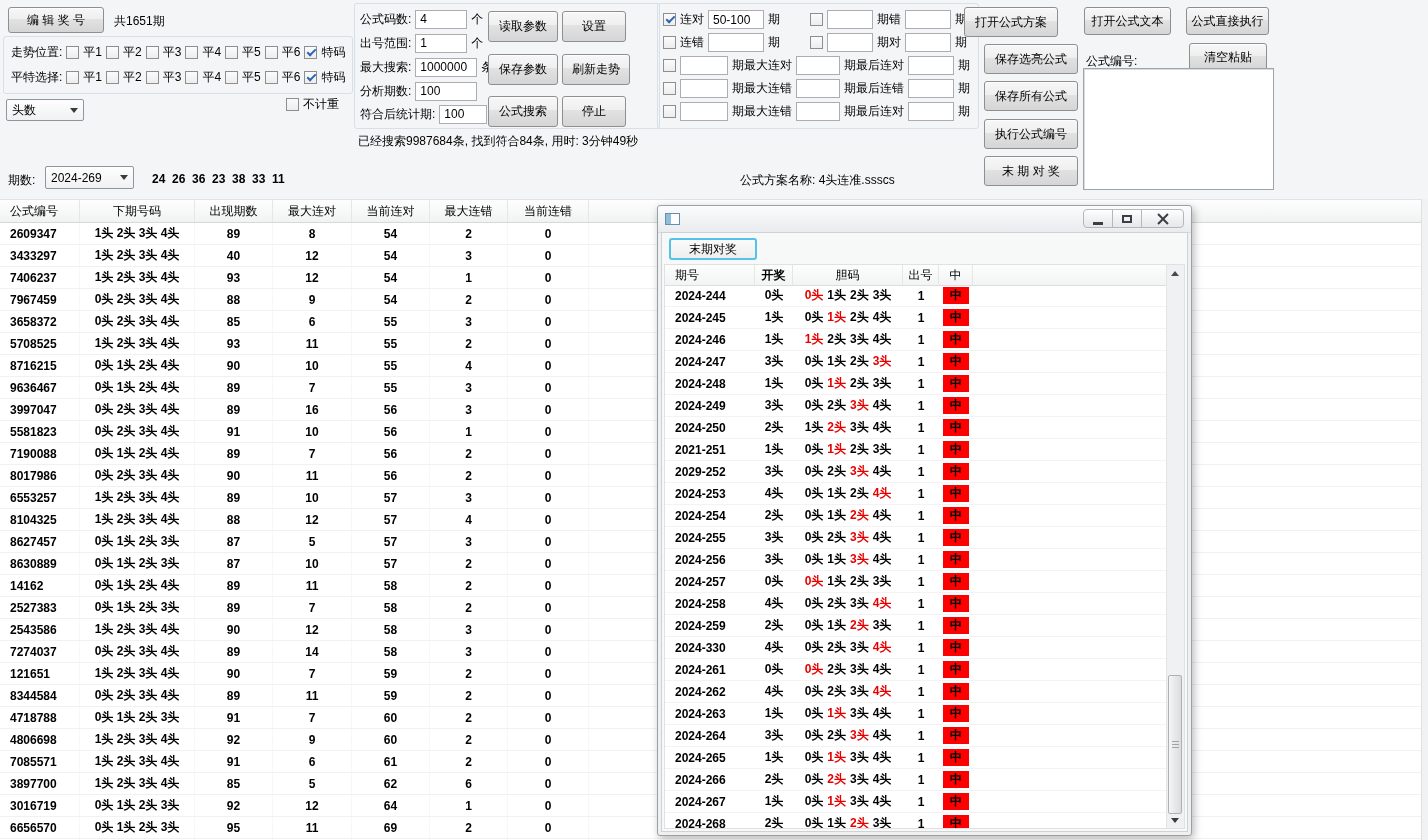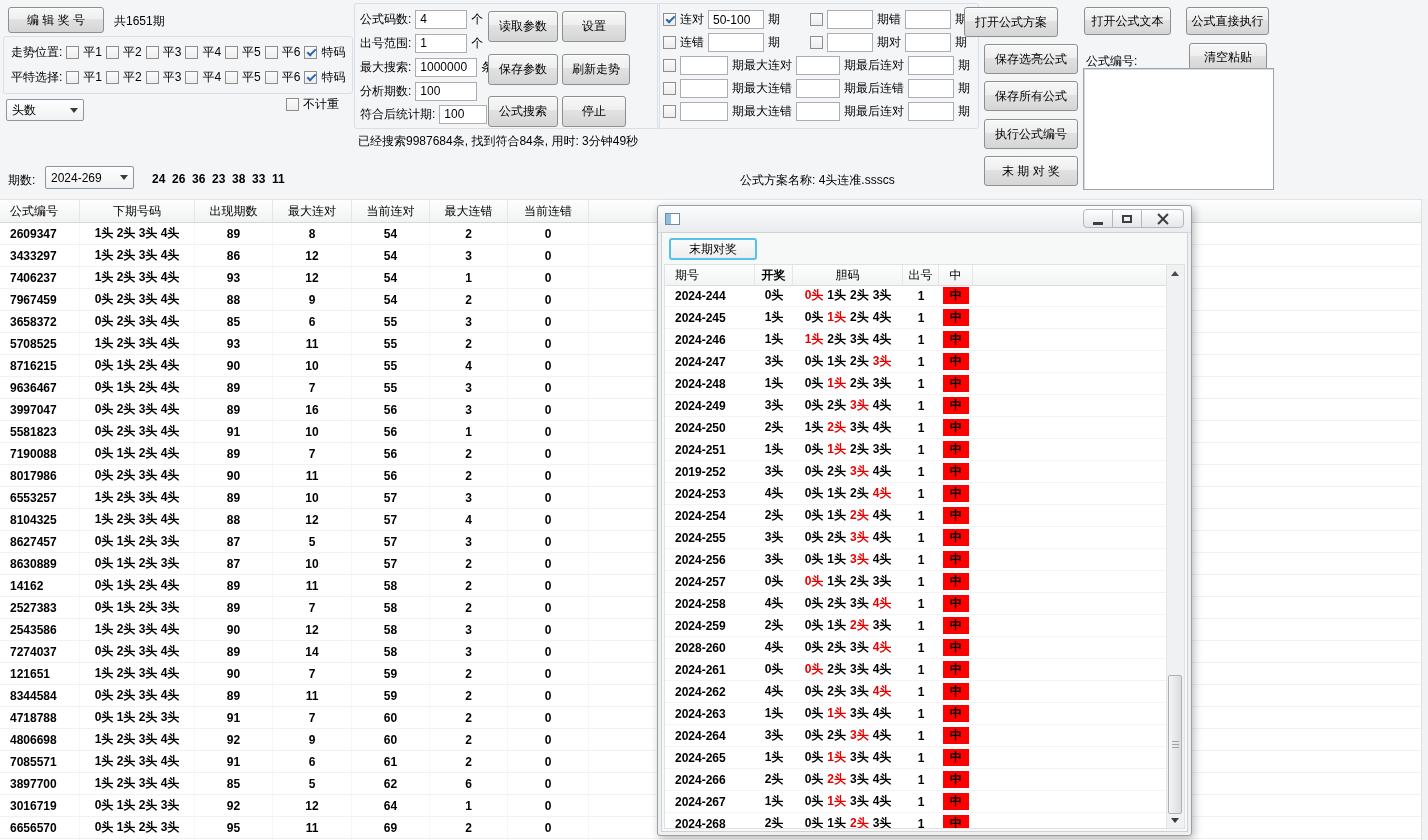--- a/index.html
+++ b/index.html
@@ -281,21 +281,21 @@
         <div class="mt-c" style="width: 78px;">89</div>
         <div class="mt-c" style="width: 79px;">8</div>
         <div class="mt-c" style="width: 78px;">54</div>
         <div class="mt-c" style="width: 78px;">2</div>
         <div class="mt-c" style="width: 81px;">0</div>
         <div class="mt-c fill"></div>
       </div>
       <div class="mt-row">
         <div class="mt-c first" style="width: 80px;">3433297</div>
         <div class="mt-c" style="width: 115px;">1头 2头 3头 4头</div>
-        <div class="mt-c" style="width: 78px;">86</div>
+        <div class="mt-c" style="width: 78px;">40</div>
         <div class="mt-c" style="width: 79px;">12</div>
         <div class="mt-c" style="width: 78px;">54</div>
         <div class="mt-c" style="width: 78px;">3</div>
         <div class="mt-c" style="width: 81px;">0</div>
         <div class="mt-c fill"></div>
       </div>
       <div class="mt-row">
         <div class="mt-c first" style="width: 80px;">7406237</div>
         <div class="mt-c" style="width: 115px;">1头 2头 3头 4头</div>
         <div class="mt-c" style="width: 78px;">93</div>
@@ -688,35 +688,35 @@
               <span class="red">2头</span>
               <span>3头</span>
               <span>4头</span>
             </div>
             <div class="pt-c" style="width: 36px;">1</div>
             <div class="pt-c" style="width: 34px;">
               <span class="hit" style="background: rgb(255, 0, 0);">中</span>
             </div>
           </div>
           <div class="pt-row">
-            <div class="pt-c first" style="width: 90px;">2024-251</div>
+            <div class="pt-c first" style="width: 90px;">2021-251</div>
             <div class="pt-c" style="width: 38px;">1头</div>
             <div class="pt-c codes" style="width: 110px;">
               <span>0头</span>
               <span class="red">1头</span>
               <span>2头</span>
               <span>3头</span>
             </div>
             <div class="pt-c" style="width: 36px;">1</div>
             <div class="pt-c" style="width: 34px;">
               <span class="hit" style="background: rgb(255, 0, 0);">中</span>
             </div>
           </div>
           <div class="pt-row">
-            <div class="pt-c first" style="width: 90px;">2019-252</div>
+            <div class="pt-c first" style="width: 90px;">2029-252</div>
             <div class="pt-c" style="width: 38px;">3头</div>
             <div class="pt-c codes" style="width: 110px;">
               <span>0头</span>
               <span>2头</span>
               <span class="red">3头</span>
               <span>4头</span>
             </div>
             <div class="pt-c" style="width: 36px;">1</div>
             <div class="pt-c" style="width: 34px;">
               <span class="hit" style="background: rgb(255, 0, 0);">中</span>
@@ -814,21 +814,21 @@
               <span>1头</span>
               <span class="red">2头</span>
               <span>3头</span>
             </div>
             <div class="pt-c" style="width: 36px;">1</div>
             <div class="pt-c" style="width: 34px;">
               <span class="hit" style="background: rgb(255, 0, 0);">中</span>
             </div>
           </div>
           <div class="pt-row">
-            <div class="pt-c first" style="width: 90px;">2028-260</div>
+            <div class="pt-c first" style="width: 90px;">2024-330</div>
             <div class="pt-c" style="width: 38px;">4头</div>
             <div class="pt-c codes" style="width: 110px;">
               <span>0头</span>
               <span>2头</span>
               <span>3头</span>
               <span class="red">4头</span>
             </div>
             <div class="pt-c" style="width: 36px;">1</div>
             <div class="pt-c" style="width: 34px;">
               <span class="hit" style="background: rgb(255, 0, 0);">中</span>

